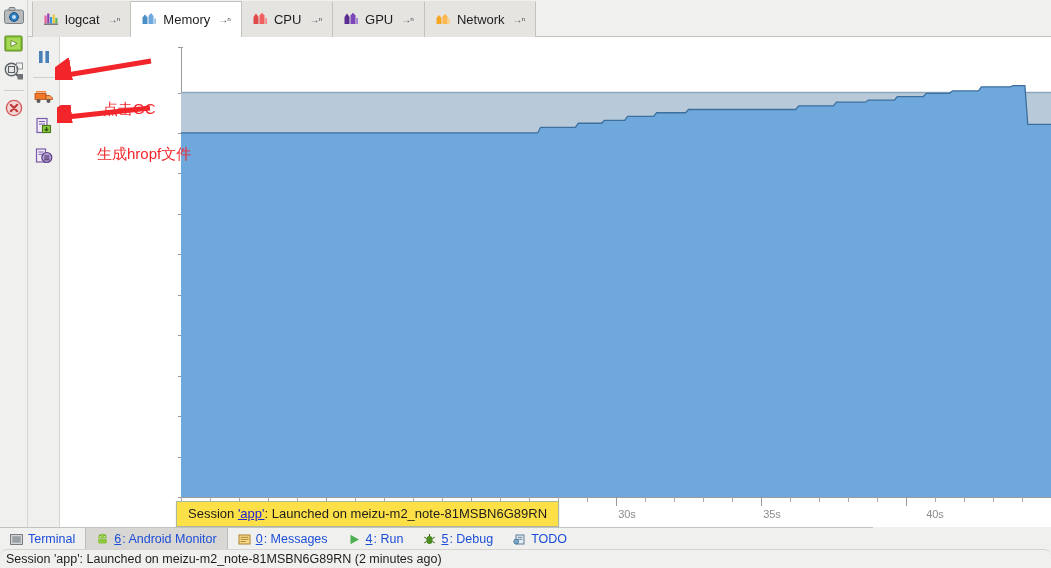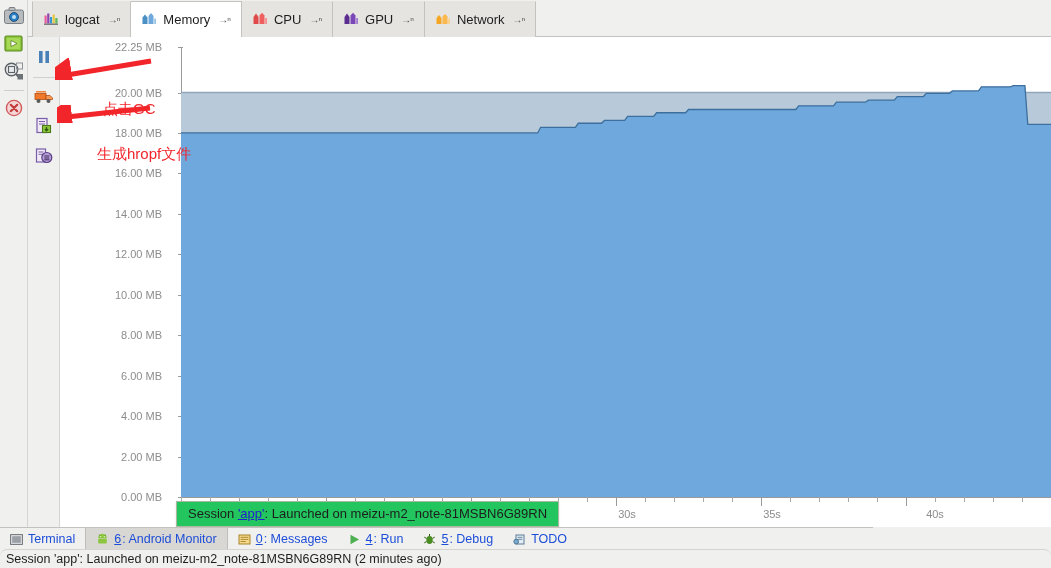--- a/index.html
+++ b/index.html
@@ -87,21 +87,21 @@
     position: absolute; color: #f2252a; font-size: 15px;
     font-family: "Liberation Sans", sans-serif; white-space: nowrap;
     letter-spacing: 0px;
     margin-top: 40px;
   }
   .ann-arrow { position: absolute; }
 
   
   .toast {
     position: absolute; left: 176px; top: 501px;
-    background: #22c55e; border: 1px solid #aab8a0;
+    background: #fde047; border: 1px solid #aab8a0;
     padding: 4px 11px 5px 11px;
     font-size: 13px; color: #1d1d1d; white-space: nowrap;
     box-shadow: 0 1px 2px rgba(0,0,0,0.12);
   }
   .toast a { color: #2222cc; text-decoration: underline; }
 
   
   .bottombar {
     position: absolute; left: 0; top: 527px; width: 873px; height: 22px;
     background: #f0f0ef; border-top: 1px solid #c4c2be;
@@ -262,34 +262,20 @@
         <line x1="3.5" y1="7.3" x2="8.5" y2="7.3" stroke="#7a5ca8" stroke-width="1"></line>
         <circle cx="11.8" cy="10.5" r="5" fill="#b9a0d8" stroke="#5b3f86" stroke-width="1.2"></circle>
         <line x1="9.3" y1="9" x2="14.3" y2="9" stroke="#3d2a5c" stroke-width="1"></line>
         <line x1="9.3" y1="11" x2="14.3" y2="11" stroke="#3d2a5c" stroke-width="1"></line>
         <line x1="9.3" y1="12.8" x2="14.3" y2="12.8" stroke="#3d2a5c" stroke-width="1"></line>
       </svg>
     </div>
   </div>
 
   <div class="chart-panel">
-    <div class="ylabels" id="ylabels">
-        <div class="ylab" style="top: 10px;">22.25 MB</div>
-        <div class="ylab" style="top: 55.5056px;">20.00 MB</div>
-        <div class="ylab" style="top: 95.9551px;">18.00 MB</div>
-        <div class="ylab" style="top: 136.404px;">16.00 MB</div>
-        <div class="ylab" style="top: 176.854px;">14.00 MB</div>
-        <div class="ylab" style="top: 217.303px;">12.00 MB</div>
-        <div class="ylab" style="top: 257.753px;">10.00 MB</div>
-        <div class="ylab" style="top: 298.202px;">8.00 MB</div>
-        <div class="ylab" style="top: 338.652px;">6.00 MB</div>
-        <div class="ylab" style="top: 379.101px;">4.00 MB</div>
-        <div class="ylab" style="top: 419.551px;">2.00 MB</div>
-        <div class="ylab" style="top: 460px;">0.00 MB</div>
-      </div>
     <div id="yticks">
         <div class="ytick" style="top: 10px;"></div>
         <div class="ytick" style="top: 55.5056px;"></div>
         <div class="ytick" style="top: 95.9551px;"></div>
         <div class="ytick" style="top: 136.404px;"></div>
         <div class="ytick" style="top: 176.854px;"></div>
         <div class="ytick" style="top: 217.303px;"></div>
         <div class="ytick" style="top: 257.753px;"></div>
         <div class="ytick" style="top: 298.202px;"></div>
         <div class="ytick" style="top: 338.652px;"></div>

